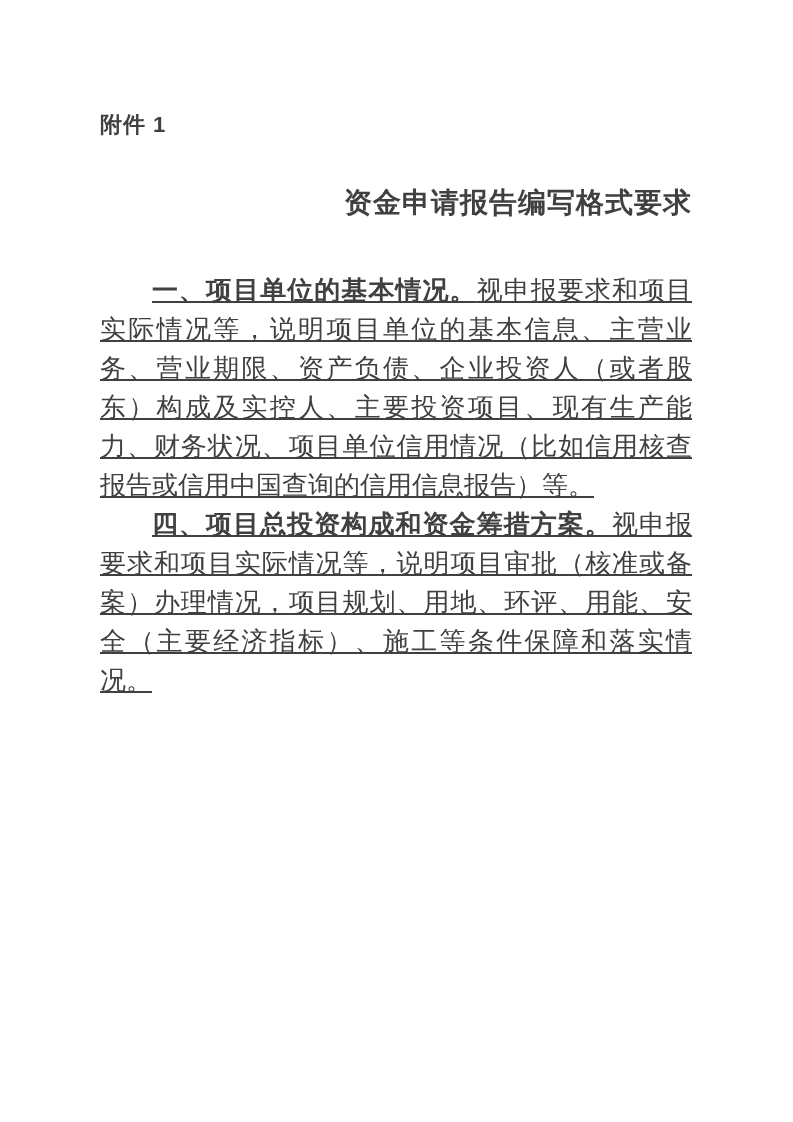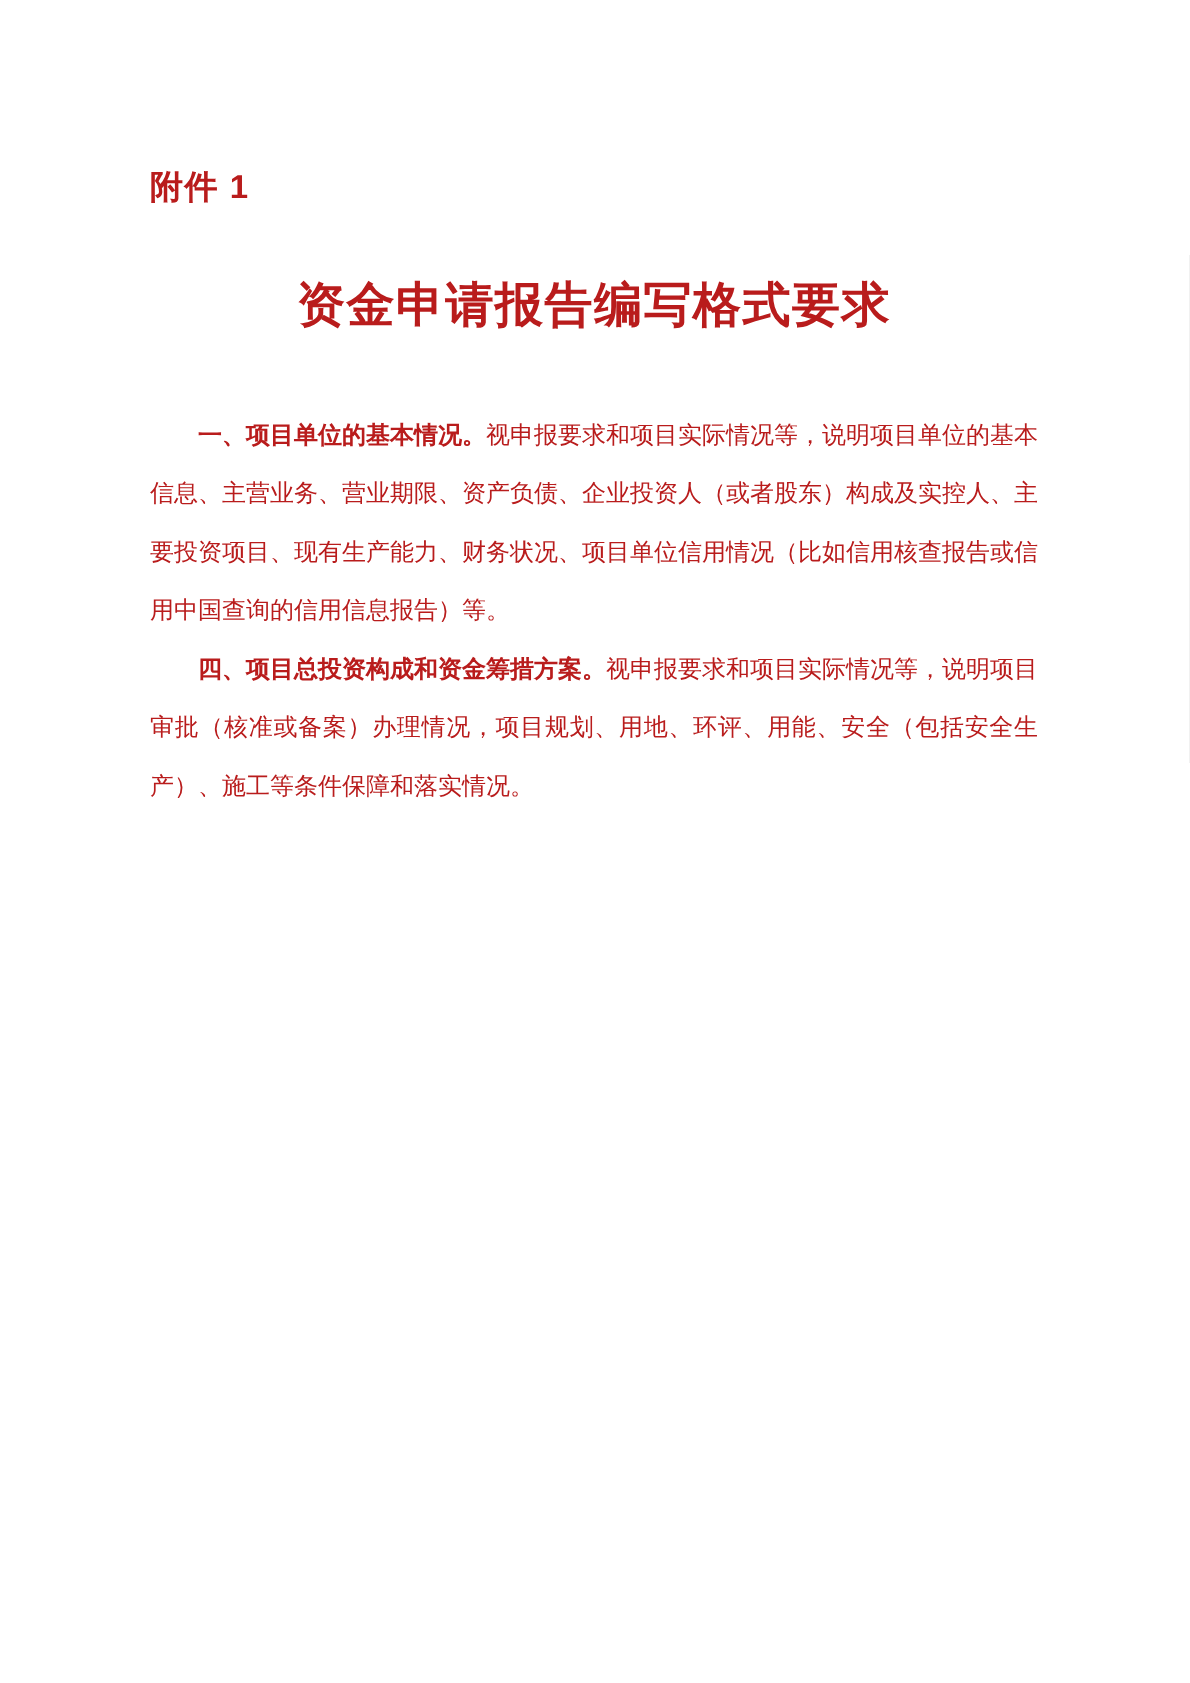--- a/index.html
+++ b/index.html
@@ -9,44 +9,45 @@
   }
   .page {
     position: relative;
     width: 793px;
     height: 1122px;
     margin: 0 auto;
     background: #ffffff;
     box-sizing: border-box;
     padding: 113px 101px 0 100px;
     overflow: hidden;
-    color: #b91c1c;
+    color: #404040;
     font-family: "Liberation Serif", "DejaVu Serif", serif;
   }
   .attachment-label {
     font-size: 22px;
     line-height: 24px;
     font-weight: 600;
     font-family: "Liberation Sans", "DejaVu Sans", sans-serif;
     letter-spacing: 1px;
   }
   .doc-title {
     margin: 50px 0 4px 0;
-    font-size: 32px;
+    font-size: 28px;
     line-height: 32px;
     font-weight: bold;
-    text-align: center;
+    text-align: right;
     font-family: "Liberation Serif", "DejaVu Serif", serif;
     letter-spacing: 1px;
   }
   .doc-body {
     margin-top: 52px;
-    font-size: 16px;
+    font-size: 26px;
     line-height: 39px;
     text-align: justify;
+    text-decoration: underline;
   }
   .para {
     margin: 0;
     padding: 0;
     text-indent: 2em;
   }
   .para .lead {
     font-weight: bold;
     font-family: "Liberation Sans", "DejaVu Sans", sans-serif;
   }
@@ -58,15 +59,15 @@
 </head>
 <body>
 
 <div class="page">
   <div class="attachment-label">附件 1</div>
 
   <h1 class="doc-title">资金申请报告编写格式要求</h1>
 
   <div class="doc-body" id="paragraphs">
       <p class="para"><span class="lead">一、项目单位的基本情况。</span><span class="text">视申报要求和项目实际情况等，说明项目单位的基本信息、主营业务、营业期限、资产负债、企业投资人（或者股东）构成及实控人、主要投资项目、现有生产能力、财务状况、项目单位信用情况（比如信用核查报告或信用中国查询的信用信息报告）等。</span></p>
-      <p class="para"><span class="lead">四、项目总投资构成和资金筹措方案。</span><span class="text">视申报要求和项目实际情况等，说明项目审批（核准或备案）办理情况，项目规划、用地、环评、用能、安全（包括安全生产）、施工等条件保障和落实情况。</span></p>
+      <p class="para"><span class="lead">四、项目总投资构成和资金筹措方案。</span><span class="text">视申报要求和项目实际情况等，说明项目审批（核准或备案）办理情况，项目规划、用地、环评、用能、安全（主要经济指标）、施工等条件保障和落实情况。</span></p>
     </div>
 </div>
 
 </body></html>

